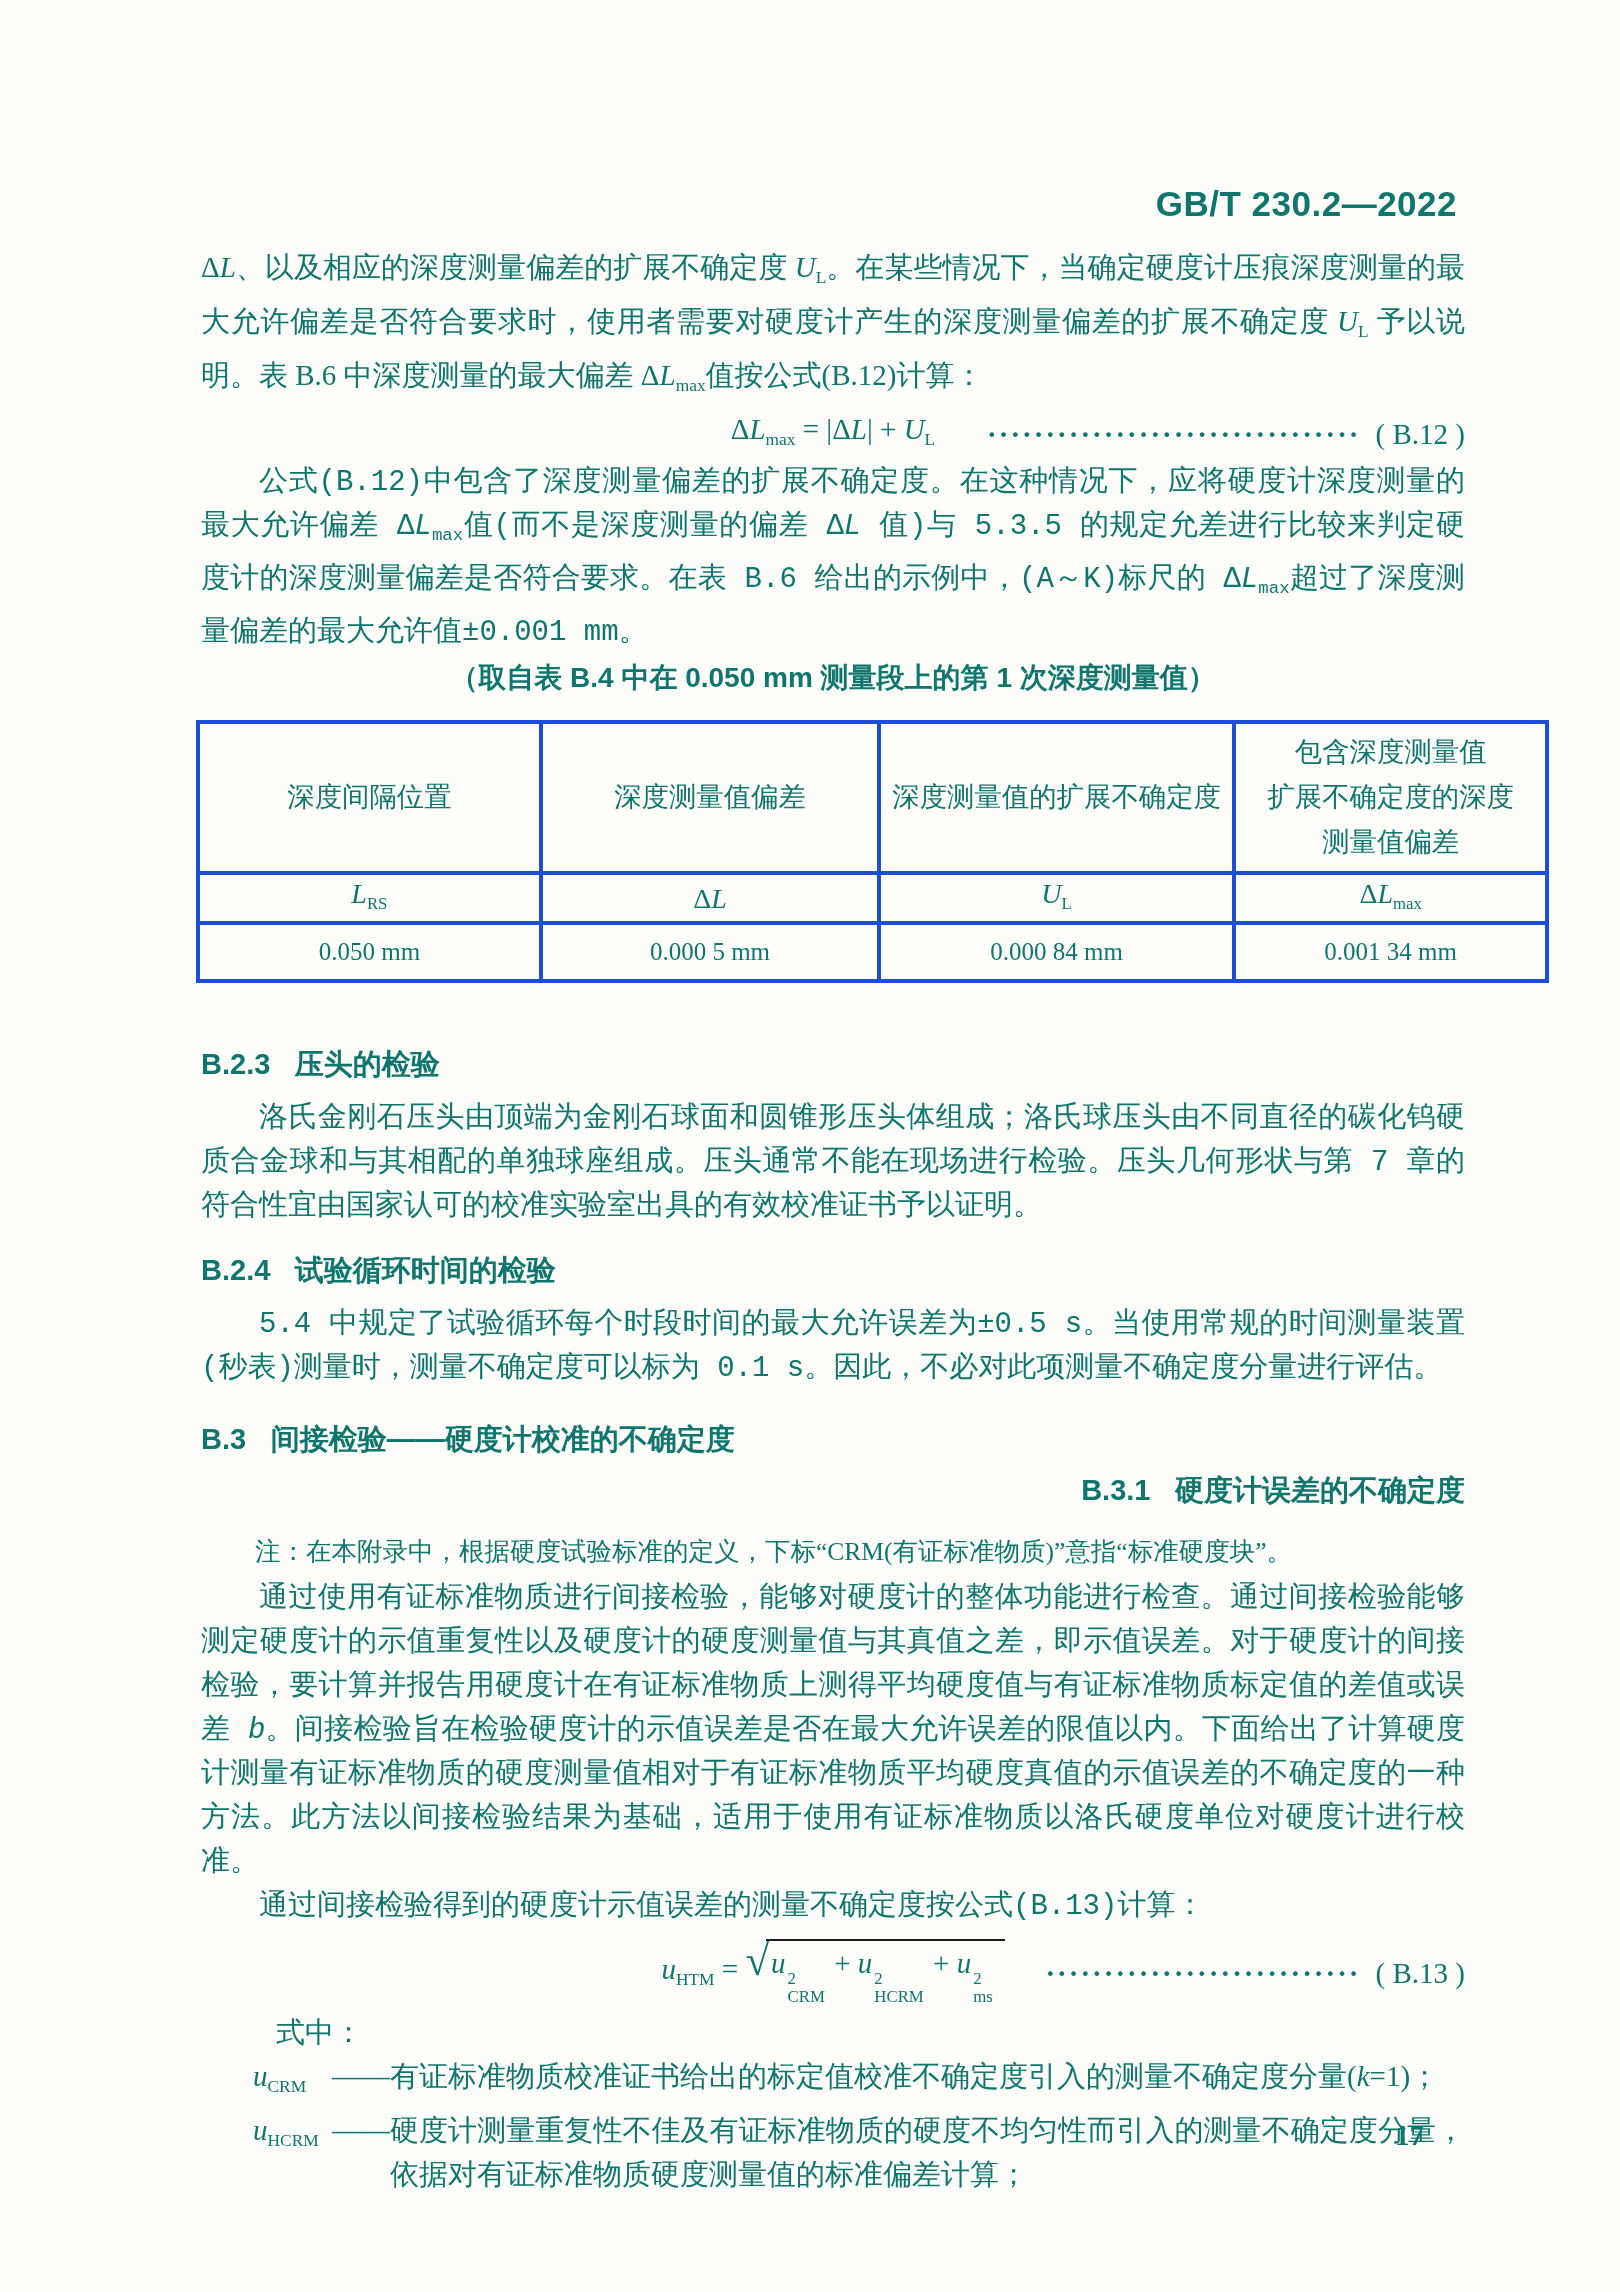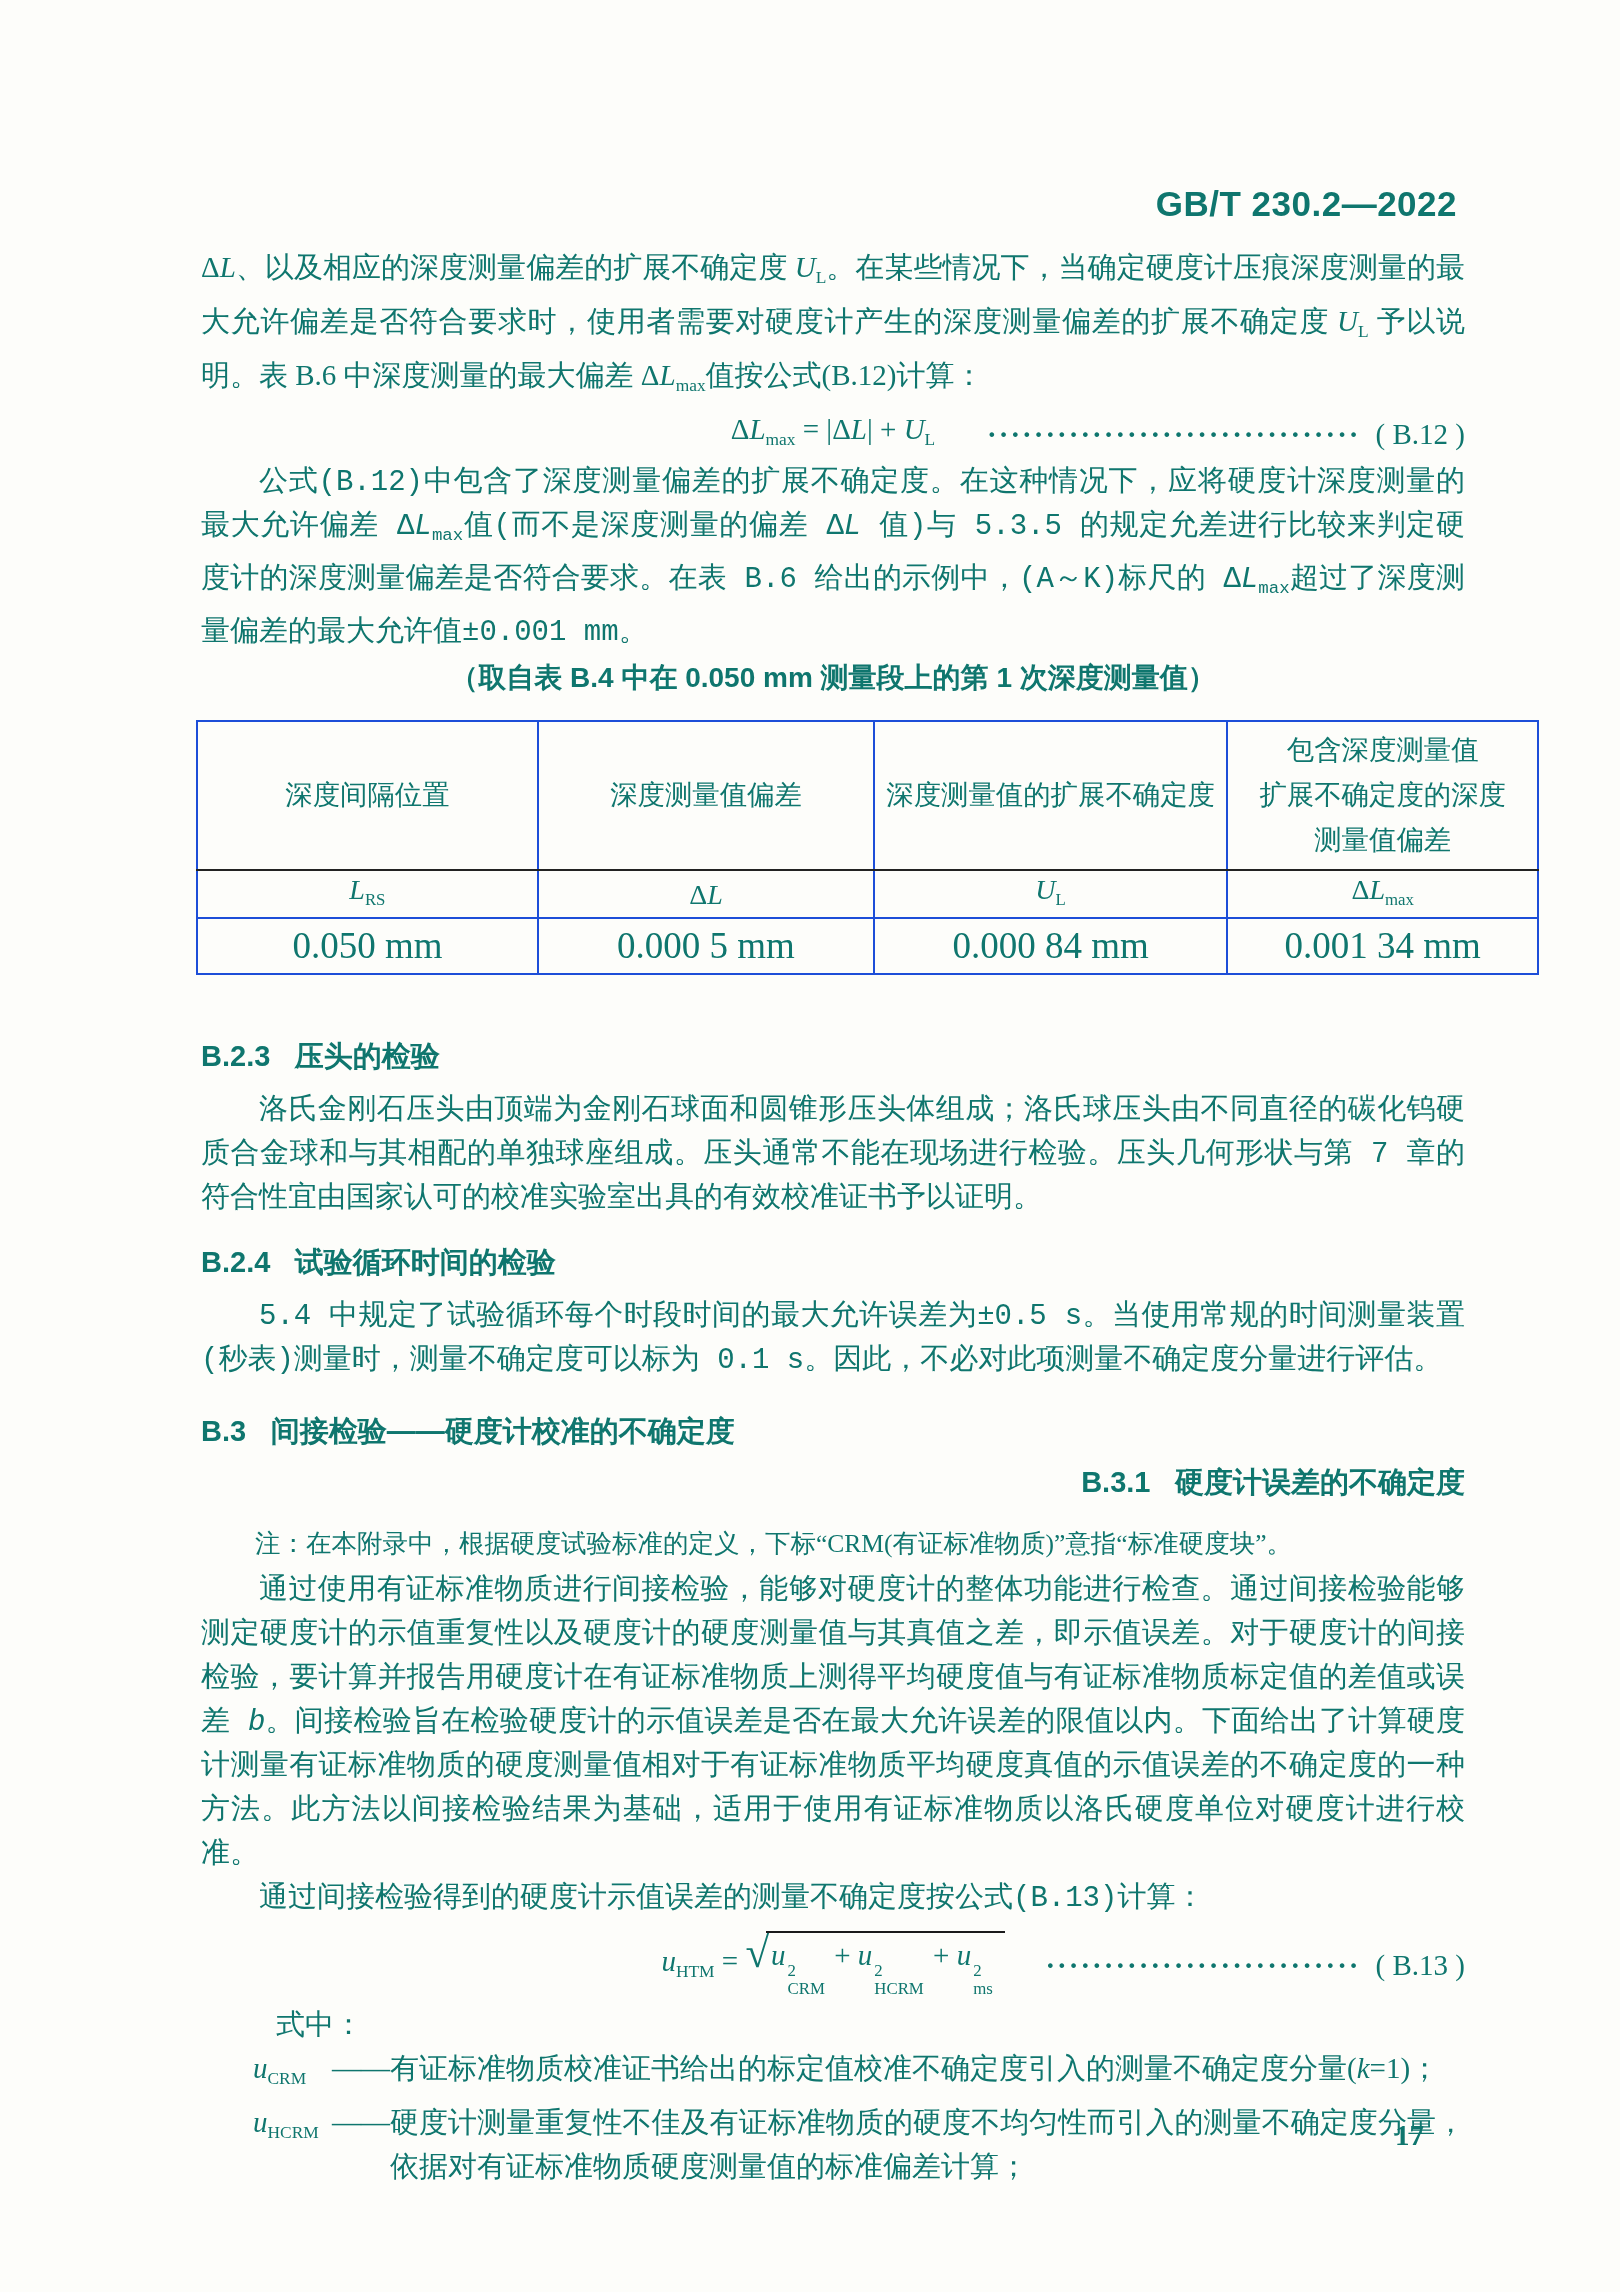--- a/index.html
+++ b/index.html
@@ -66,31 +66,31 @@
     text-align:center; text-indent:0;
     font-family:"Liberation Sans","DejaVu Sans",sans-serif;
     font-weight:700; font-size:28px; line-height:45px;
   }
   table.b6 {
     border-collapse:collapse; table-layout:fixed;
     width:1277px; margin:19.6px 0 0 -4.9px;
     border:2.9px solid #222;
   }
   table.b6 td {
-    border:2px solid #1d4ed8;
+    border:4px solid #1d4ed8;
     text-align:center; vertical-align:middle;
     padding:0 7.8px;
   }
   table.b6 tr.hdr td {
     height:147px; font-size:27.4px; line-height:45px;
     border-bottom:2.9px solid #222;
   }
   table.b6 td.prewrap { white-space:pre-line; line-height:49px; }
   table.b6 tr.sym td { height:46px; font-size:28px; line-height:33px; }
-  table.b6 tr.val td { height:54px; font-size:37px; }
+  table.b6 tr.val td { height:54px; font-size:25px; }
   .cw1 { width:323px; } .cw2 { width:319px; } .cw3 { width:335px; } .cw4 { width:294px; }
 
   
   .h3 {
     font-family:"Liberation Sans","DejaVu Sans",sans-serif;
     font-weight:700; font-size:29px; line-height:45px;
     text-align:left; text-indent:0;
   }
   .h-num { margin-right:24.5px; }
   .mt-b23 { margin-top:59px; }

